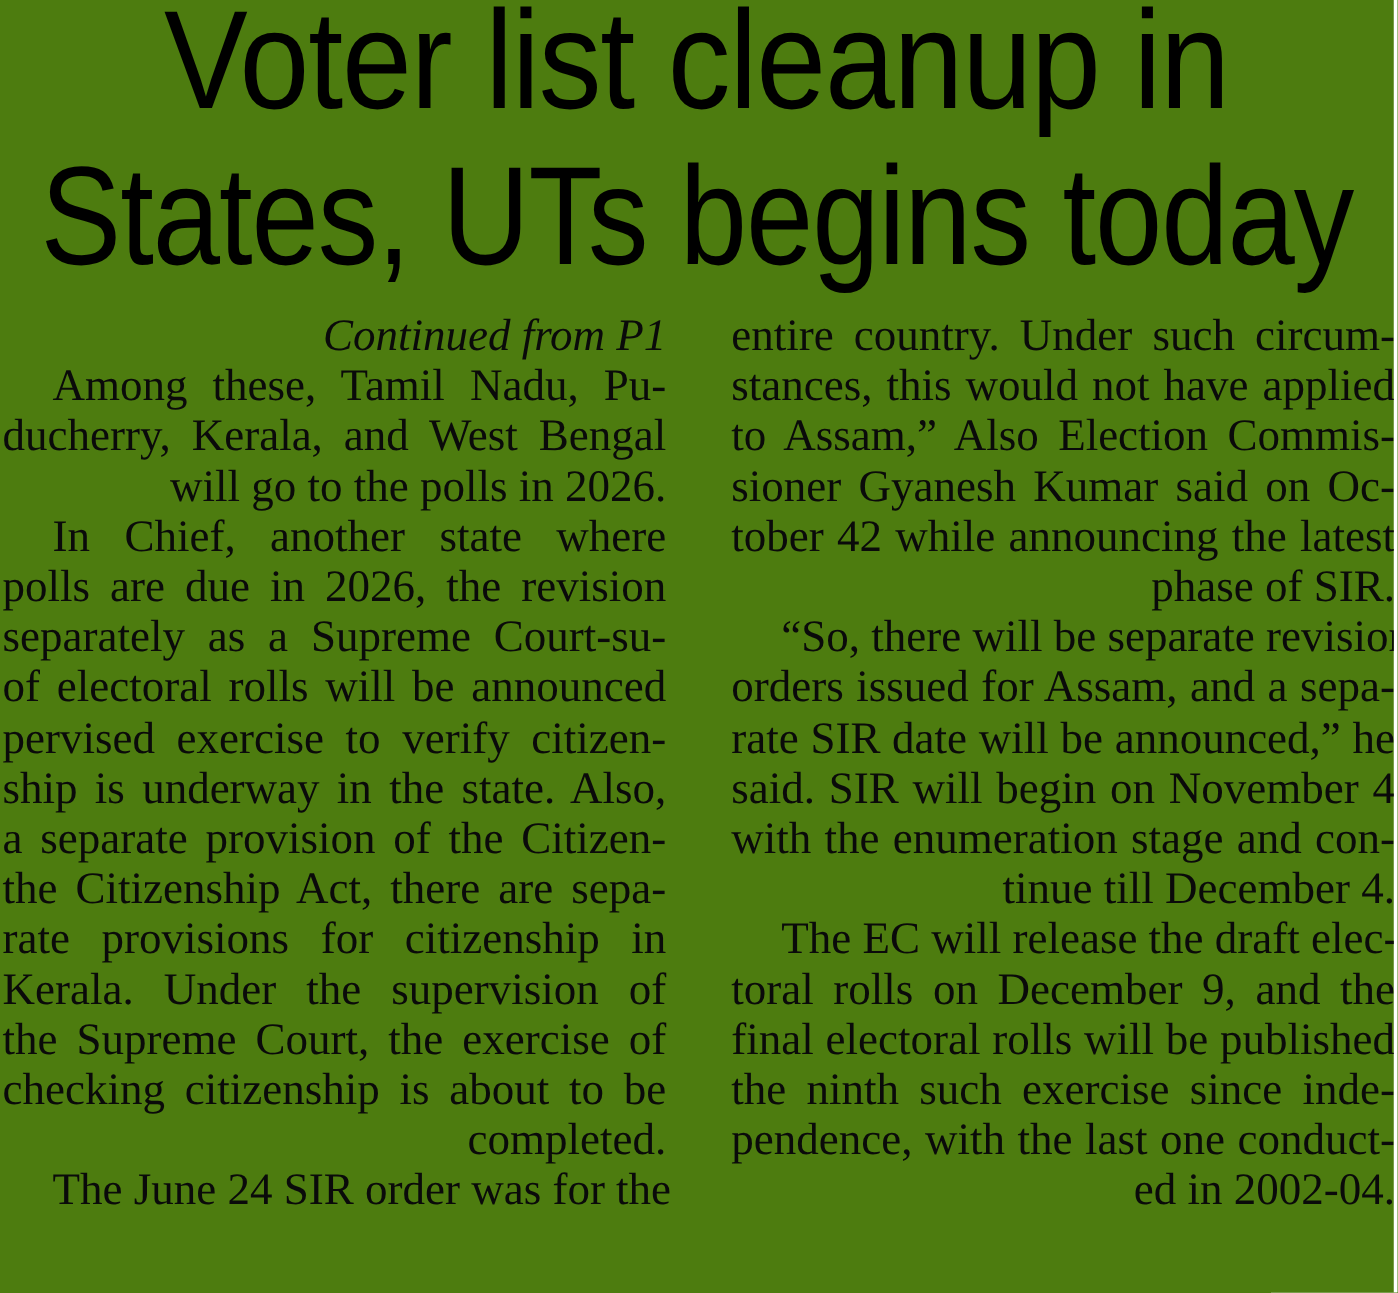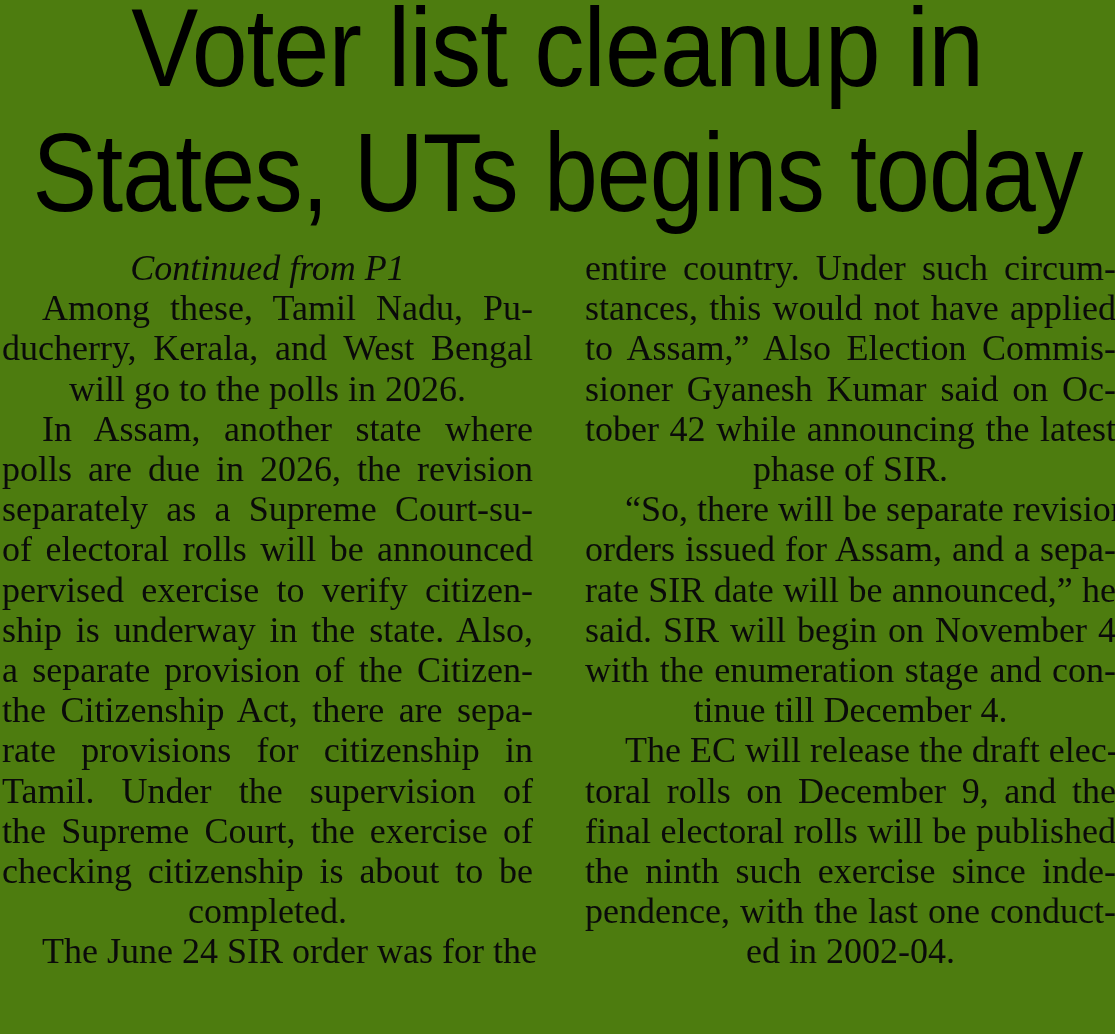--- a/index.html
+++ b/index.html
@@ -41,21 +41,21 @@
   }
   .column { width: 531px; }
   .line {
     font-size: 36px;
     line-height: 40.2px;
     text-align: justify;
     text-align-last: justify;
     white-space: nowrap;
   }
   .line.align-left {
-    text-align: center;
+    text-align: right;
     text-align-last: auto;
   }
   .line.indent { text-indent: 40px; }
   .line.italic { font-style: italic; }
 </style>
 </head>
 <body>
 
 <div class="page">
 
@@ -67,30 +67,30 @@
       <span class="hl-line" style="transform: scaleX(0.864275);">States, UTs begins today</span>
     </div>
   </h1>
 
   <div class="columns">
     <div class="column">
         <div class="line align-left italic">Continued from P1</div>
         <div class="line indent">Among these, Tamil Nadu, Pu-</div>
         <div class="line">ducherry, Kerala, and West Bengal</div>
         <div class="line align-left">will go to the polls in 2026.</div>
-        <div class="line indent">In Assam, another state where</div>
+        <div class="line indent">In Chief, another state where</div>
         <div class="line">polls are due in 2026, the revision</div>
         <div class="line">separately as a Supreme Court-su-</div>
         <div class="line">of electoral rolls will be announced</div>
         <div class="line">pervised exercise to verify citizen-</div>
         <div class="line">ship is underway in the state. Also,</div>
         <div class="line">a separate provision of the Citizen-</div>
         <div class="line">the Citizenship Act, there are sepa-</div>
         <div class="line">rate provisions for citizenship in</div>
-        <div class="line">Tamil. Under the supervision of</div>
+        <div class="line">Kerala. Under the supervision of</div>
         <div class="line">the Supreme Court, the exercise of</div>
         <div class="line">checking citizenship is about to be</div>
         <div class="line align-left">completed.</div>
         <div class="line indent">The June 24 SIR order was for the</div>
       </div>
     <div class="column">
         <div class="line">entire country. Under such circum-</div>
         <div class="line">stances, this would not have applied</div>
         <div class="line">to Assam,” Also Election Commis-</div>
         <div class="line">sioner Gyanesh Kumar said on Oc-</div>

